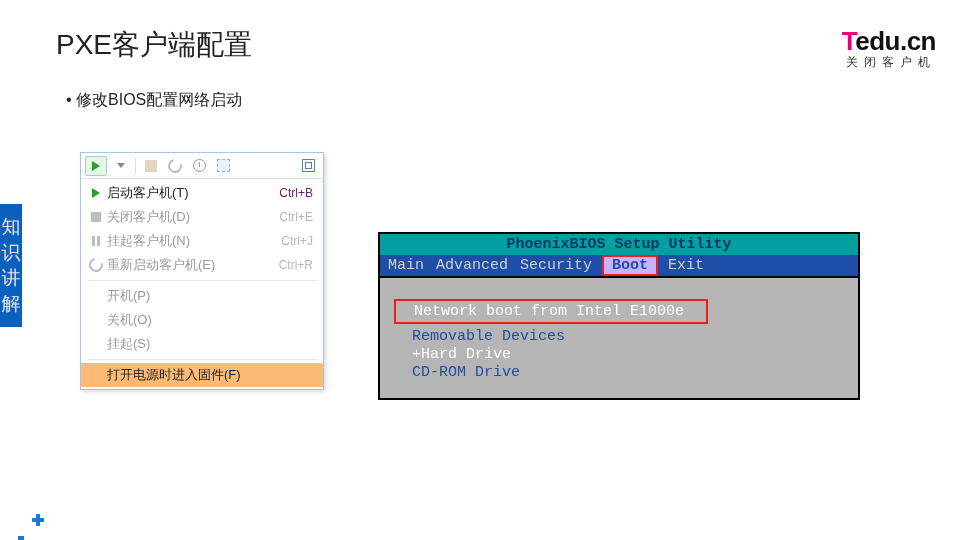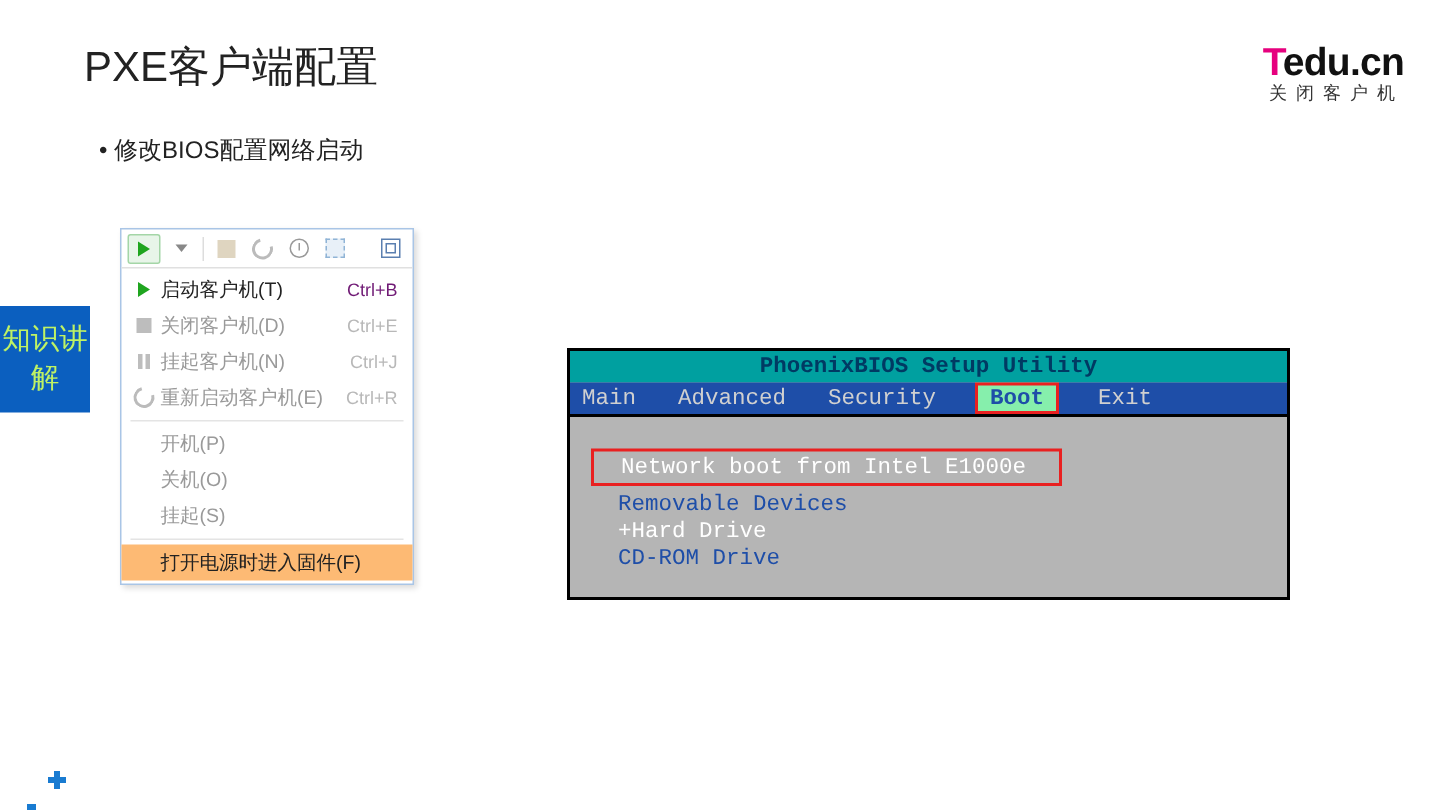--- a/index.html
+++ b/index.html
@@ -21,31 +21,31 @@
   .logo .t { color: #e6007e; }
   .logo .rest { color: #111; }
   .logo .sub { font-size: 12px; color: #333; letter-spacing: 6px; margin-top: 2px; }
   .bullet {
     position: absolute; left: 66px; top: 90px;
     font-size: 16px; color: #222;
   }
   .bullet::before { content: "• "; }
   .sidebar-tab {
     position: absolute; left: 0; top: 204px;
-    width: 60px; background: #0b5fbf; color: #bef264;
+    width: 22px; background: #0b5fbf; color: #e5e5e5;
     padding: 10px 0; text-align: center;
     font-size: 19px; line-height: 1.35;
     writing-mode: horizontal-tb;
   }
   .sidebar-tab span { display: block; }
 
   
   .menu-win {
     position: absolute; left: 80px; top: 152px;
-    width: 196px; border: 1px solid #a9c5e6;
+    width: 244px; border: 1px solid #a9c5e6;
     background: #fff; box-shadow: 2px 2px 4px rgba(0,0,0,0.15);
     font-size: 13px;
   }
   .toolbar {
     height: 26px; display: flex; align-items: center;
     border-bottom: 1px solid #e0e0e0; padding: 0 4px; gap: 2px;
   }
   .tb-btn {
     width: 22px; height: 20px; display: flex; align-items: center; justify-content: center;
     border: 1px solid transparent; border-radius: 2px;
@@ -90,26 +90,26 @@
     border: 2px solid #000; background: #b5b5b5;
     font-family: "Lucida Console", "Courier New", monospace;
     font-size: 15px;
   }
   .bios-title {
     text-align: center; background: #00a0a0; color: #003a63;
     font-weight: bold; padding: 2px 0; font-size: 15px;
   }
   .bios-menu {
     display: flex; background: #1e4ea8; color: #d0d0d0;
-    padding: 2px 6px; gap: 24px; font-size: 15px;
+    padding: 2px 6px; gap: 8px; font-size: 15px;
     border-bottom: 2px solid #000;
   }
   .bios-menu span { padding: 0 2px; }
   .bios-menu .sel {
-    background: #86efac; color: #1e4ea8; font-weight: bold;
+    background: #c4b5fd; color: #1e4ea8; font-weight: bold;
     border: 2px solid #e92020; padding: 0 8px; margin: -2px 0;
   }
   .bios-body { padding: 20px 14px 8px 14px; color: #ffffff; }
   .boot-row { padding-left: 18px; margin: 1px 0; white-space: pre; }
   .boot-row.first {
     border: 2px solid #e92020; display: inline-block; padding: 2px 22px 2px 18px;
     margin-left: 0; margin-bottom: 3px;
   }
   .boot-row.blue { color: #1e4ea8; }
 

